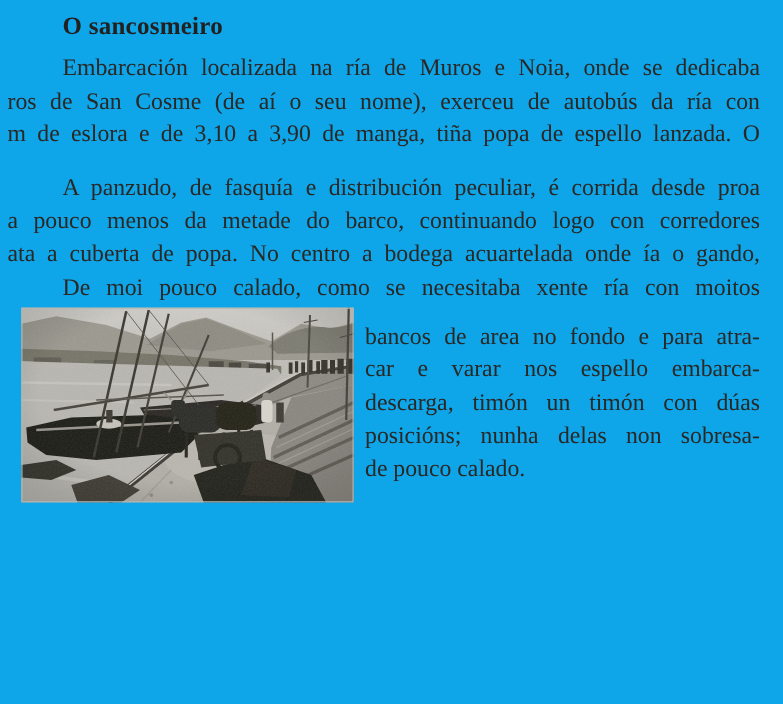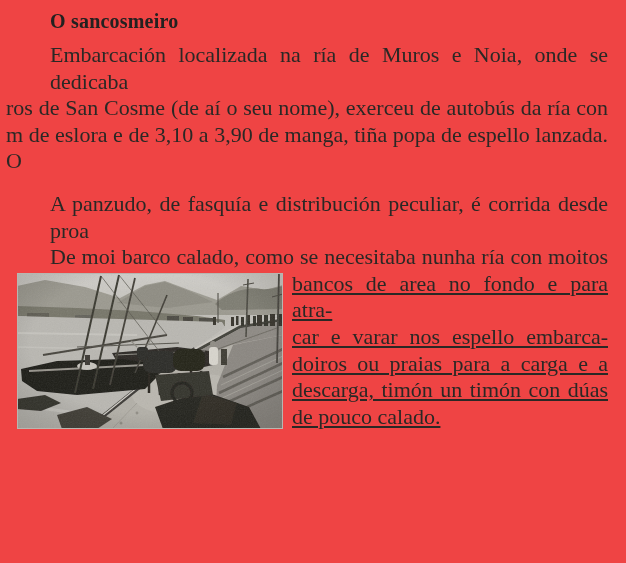--- a/index.html
+++ b/index.html
@@ -3,35 +3,35 @@
 <meta charset="utf-8">
 <style>
   html,body{margin:0;padding:0;}
   body{
     width:626px;height:563px;overflow:hidden;
     background:#fdfdfb;
     font-family:"Liberation Serif","DejaVu Serif",serif;
     color:#2a2825;
     -webkit-font-smoothing:antialiased;
   }
-  .page{position:relative;width:626px;height:563px;background:#ef4444;}
+  .page{position:relative;width:626px;height:563px;background:#0ea5e9;}
   .content{position:absolute;left:6px;top:0;width:602px;}
   .title{
     font-size:20px;font-weight:700;color:#232120;
     margin:8px 0 7px 0;padding-left:44px;line-height:27px;letter-spacing:.2px;
   }
   .ln{
-    font-size:22px;line-height:26.6px;
+    font-size:19px;line-height:26.6px;
     text-align:justify;text-align-last:justify;
     white-space:normal;
   }
   .ln.first{padding-left:44px;}
   .ln.end{text-align-last:left;}
   .gap{height:16px;}
-  .media-row{display:flex;align-items:flex-start;text-decoration:underline;}
+  .media-row{display:flex;align-items:center;}
   .photo-wrap{flex:0 0 auto;width:266px;height:156px;margin:2px 0 0 11px;}
   svg.photo{display:block;width:266px;height:156px;}
   .wrapcol{margin-left:9px;width:316px;}
 </style>
 </head>
 <body>
 
 <div class="page">
   <div class="content">
 
@@ -43,24 +43,26 @@
     </div>
 
     <div>
       <div class="ln">m de eslora e de 3,10 a 3,90 de manga, tiña popa de espello lanzada. O</div>
     </div>
 
     <div class="gap"></div>
 
     <div>
       <div class="ln first">A panzudo, de fasquía e distribución peculiar, é corrida desde proa</div>
-    </div>
-
-    <div>
-      <div class="ln first">De moi barco calado, como se necesitaba nunha ría con moitos</div>
+      <div class="ln">a pouco menos da metade do barco, continuando logo con corredores</div>
+      <div class="ln">ata a cuberta de popa. No centro a bodega acuartelada onde ía o gando,</div>
+    </div>
+
+    <div>
+      <div class="ln first">De moi pouco calado, como se necesitaba xente ría con moitos</div>
 
       <div class="media-row">
 
         <div class="photo-wrap">
           <svg class="photo" viewBox="0 0 266 156" xmlns="http://www.w3.org/2000/svg" preserveAspectRatio="none">
             <defs>
               <filter id="soft">
                   <feGaussianBlur stdDeviation="0.55"></feGaussianBlur>
                 </filter>
               <filter id="noise">
@@ -180,22 +182,22 @@
 
             <rect x="0" y="0" width="266" height="156" filter="url(#noise)" opacity="0.13"></rect>
             <rect x="0" y="0" width="266" height="156" fill="url(#vig)"></rect>
             <rect x="0.5" y="0.5" width="265" height="155" fill="none" stroke="#b8b6b0" stroke-width="1"></rect>
           </svg>
         </div>
 
         <div class="wrapcol">
           <div class="ln">bancos de area no fondo e para atra-</div>
           <div class="ln">car e varar nos espello embarca-</div>
-          <div class="ln">doiros ou praias para a carga e a</div>
           <div class="ln">descarga, timón un timón con dúas</div>
+          <div class="ln">posicións; nunha delas non sobresa-</div>
           <div class="ln end">de pouco calado.</div>
         </div>
 
       </div>
     </div>
 
   </div>
 </div>
 
 </body></html>

